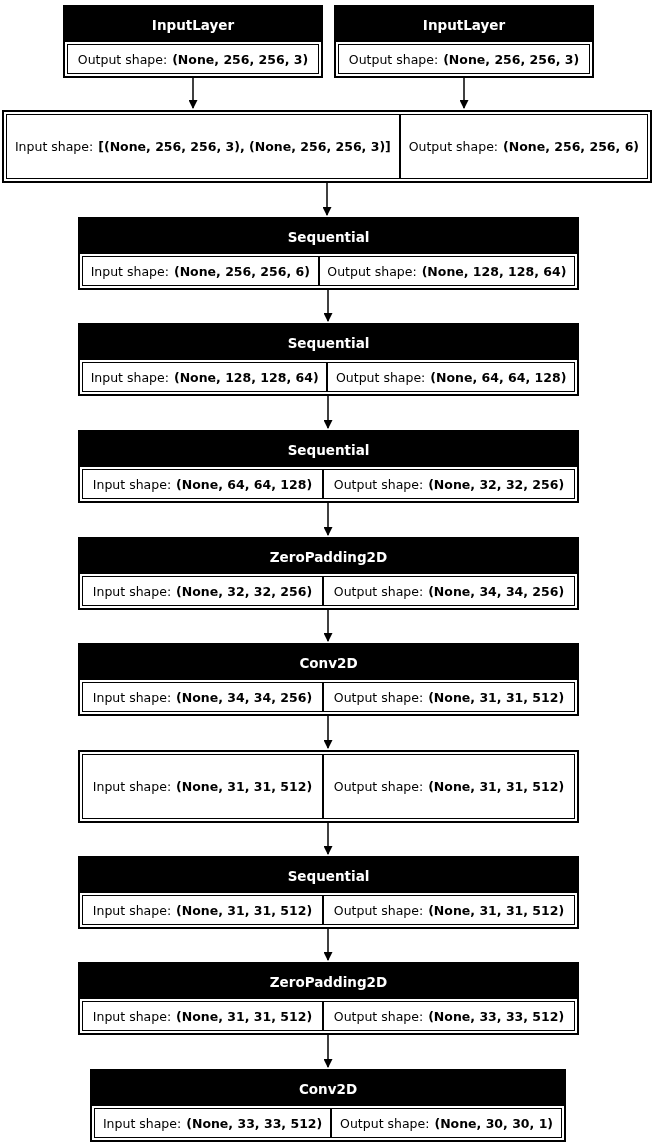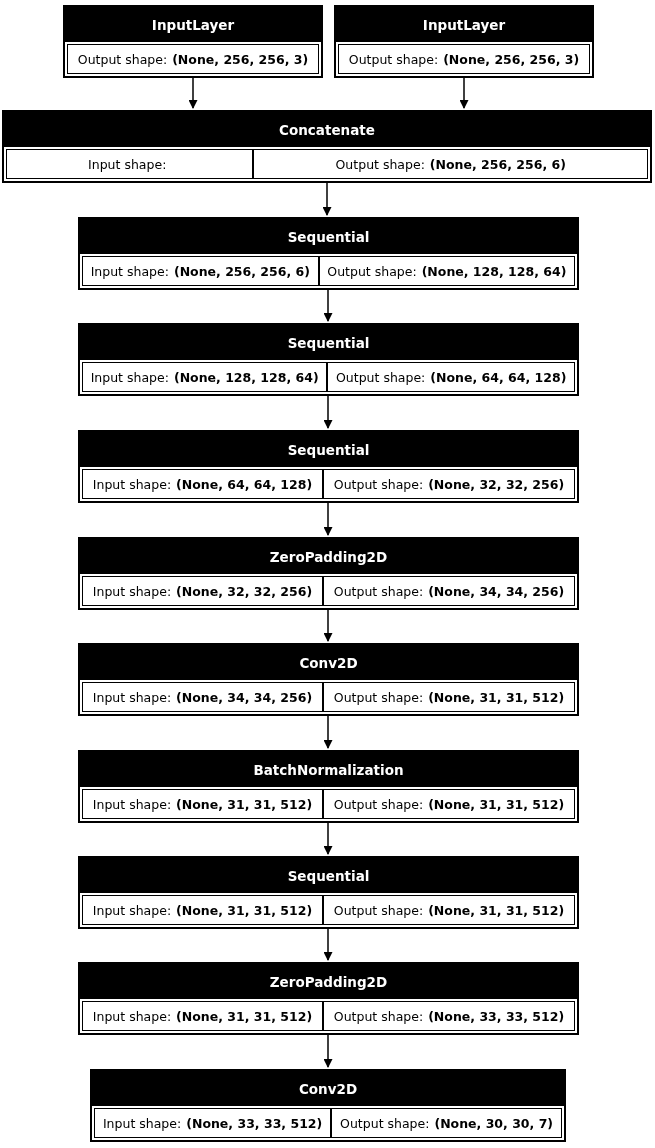--- a/index.html
+++ b/index.html
@@ -106,24 +106,24 @@
     <div class="node-title">InputLayer</div>
     <div class="cells">
       <div class="cell">
         <span class="lbl">Output shape:</span>
           <span class="val">(None, 256, 256, 3)</span>
       </div>
     </div>
   </div>
 
   <div class="node" style="left:2px; top:110px; width:650px;">
-    <div class="node-title">Concatenate</div>
-    <div class="cells">
-      <div class="cell">
-        <span class="lbl">Input shape:</span>
+    <div class="cells">
+      <div class="cell">
+        <span class="lbl">Input shape:</span>
+          <span class="val">[(None, 256, 256, 3), (None, 256, 256, 3)]</span>
       </div>
       <div class="cell">
         <span class="lbl">Output shape:</span>
           <span class="val">(None, 256, 256, 6)</span>
       </div>
     </div>
   </div>
 
   <div class="node" style="left:78px; top:217px; width:501px;">
     <div class="node-title">Sequential</div>
@@ -189,21 +189,20 @@
           <span class="val">(None, 34, 34, 256)</span>
       </div>
       <div class="cell">
         <span class="lbl">Output shape:</span>
           <span class="val">(None, 31, 31, 512)</span>
       </div>
     </div>
   </div>
 
   <div class="node" style="left:78px; top:750px; width:501px;">
-    <div class="node-title">BatchNormalization</div>
     <div class="cells">
       <div class="cell">
         <span class="lbl">Input shape:</span>
           <span class="val">(None, 31, 31, 512)</span>
       </div>
       <div class="cell">
         <span class="lbl">Output shape:</span>
           <span class="val">(None, 31, 31, 512)</span>
       </div>
     </div>
@@ -239,18 +238,18 @@
 
   <div class="node" style="left:90px; top:1069px; width:476px;">
     <div class="node-title">Conv2D</div>
     <div class="cells">
       <div class="cell">
         <span class="lbl">Input shape:</span>
           <span class="val">(None, 33, 33, 512)</span>
       </div>
       <div class="cell">
         <span class="lbl">Output shape:</span>
-          <span class="val">(None, 30, 30, 7)</span>
+          <span class="val">(None, 30, 30, 1)</span>
       </div>
     </div>
   </div>
 
 </div>
 
 </body></html>

